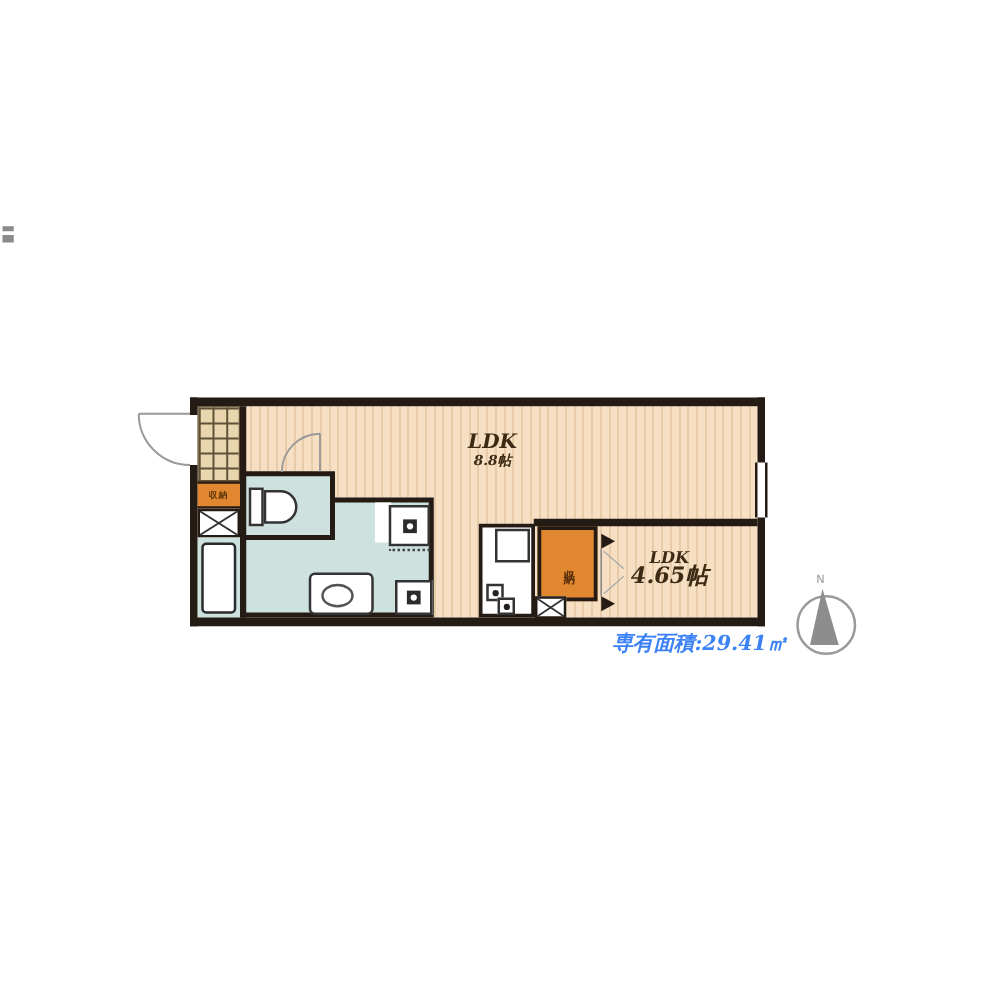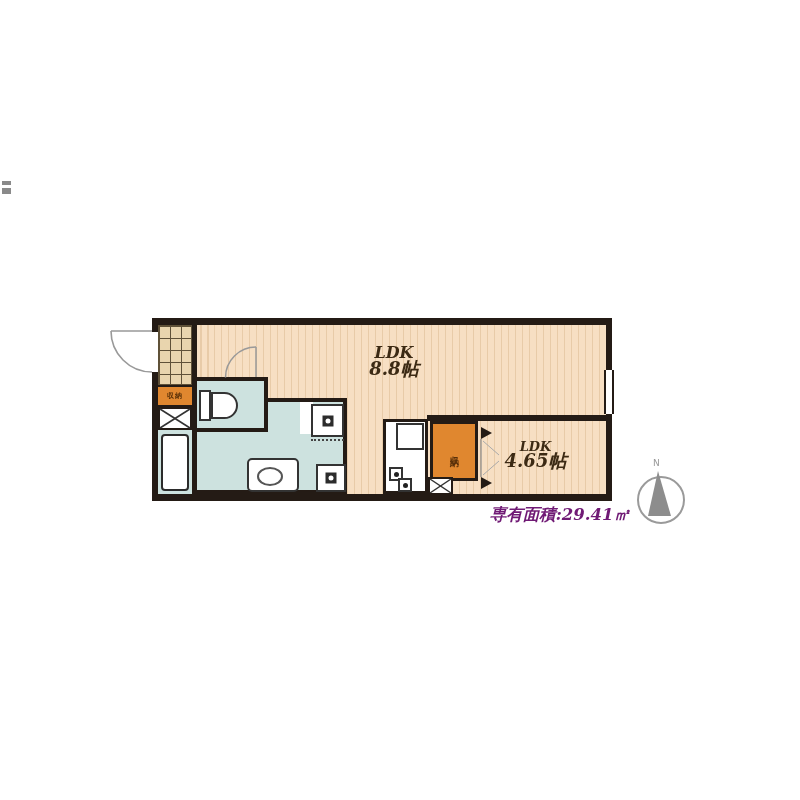--- a/index.html
+++ b/index.html
@@ -80,27 +80,27 @@
   
   .closet { left:430px; top:421px; width:48px; height:60px; background:#e0872f; border:3px solid #241b15;
             display:flex; align-items:center; justify-content:center; }
   .closet-label { writing-mode:vertical-rl; font-size:9px; font-weight:bold; color:#59300a; letter-spacing:2px; }
   .xbox2 { left:428px; top:477px; width:25px; height:18px; background:#fff; border:2px solid #241b15; }
 
   
   .room-label { text-align:center; color:#3c2a14; font-style:italic; font-weight:bold; }
   .ldk-label   { left:344px; top:344px; width:100px; }
   .ldk-label .l1 { font-size:16px; line-height:17px; }
-  .ldk-label .l2 { font-size:18px; line-height:15px; }
+  .ldk-label .l2 { font-size:11px; line-height:15px; }
   .room2-label { left:488px; top:440px; width:95px; }
   .room2-label .l1 { font-size:13px; line-height:14px; }
   .room2-label .l2 { font-size:18px; line-height:14px; }
   .area-label {
     left:420px; top:504px; width:210px; text-align:right;
-    font-size:16.5px; font-style:italic; font-weight:bold; color:#701a75;
+    font-size:16.5px; font-style:italic; font-weight:bold; color:#3b82f6;
   }
 
   .overlay { left:0; top:0; width:800px; height:800px; pointer-events:none; }
 </style>
 </head>
 <body>
 
 <div class="canvas">
 
   <div class="abs floor"></div>

